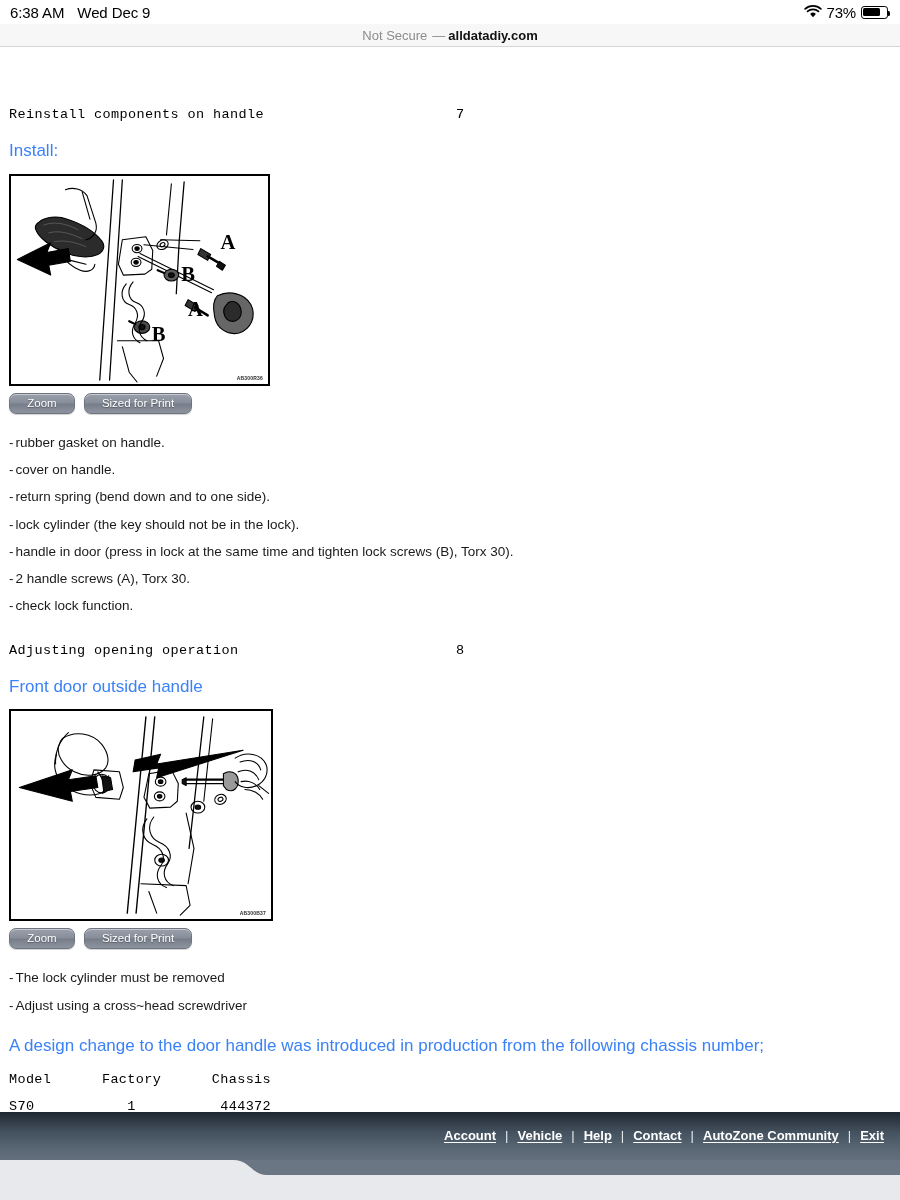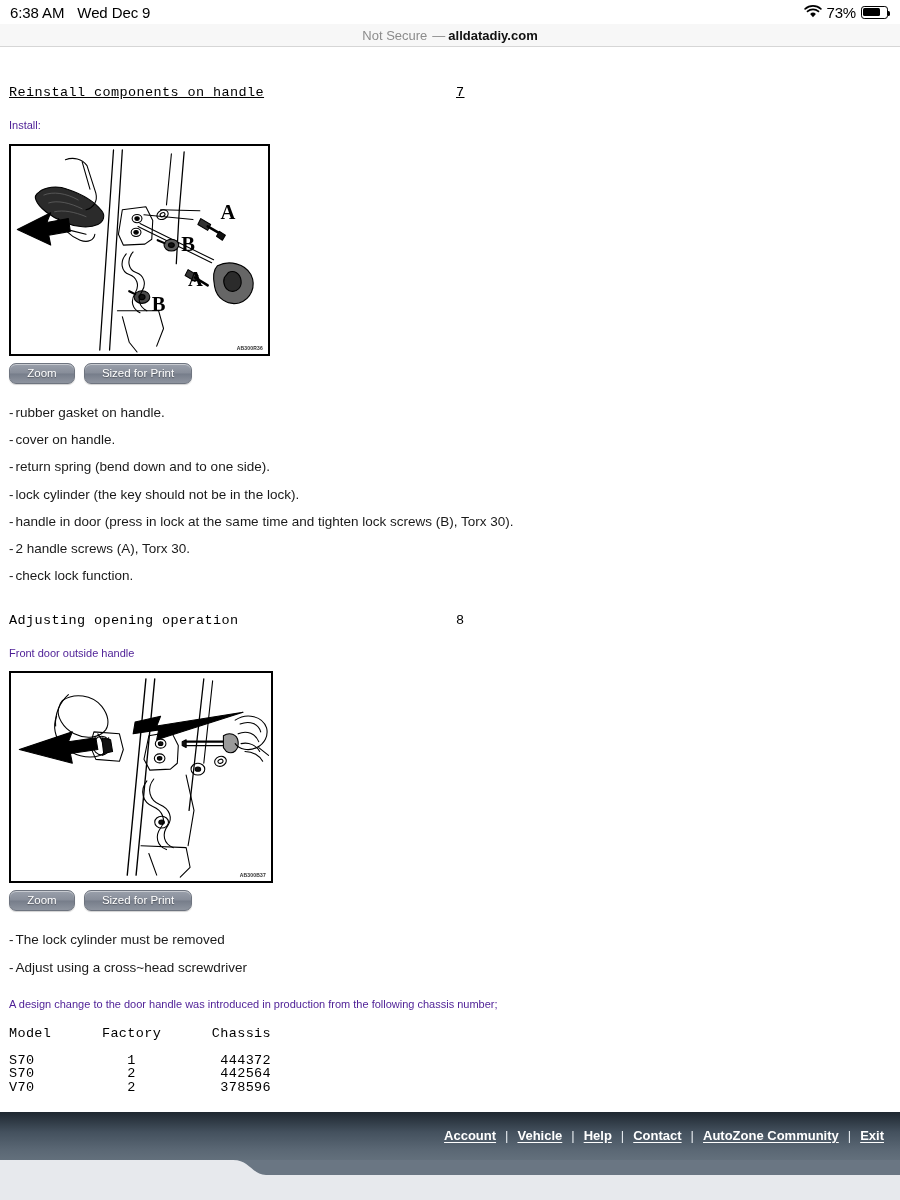--- a/index.html
+++ b/index.html
@@ -63,22 +63,22 @@
     display: flex;
     font-family: "Liberation Mono", monospace;
     font-size: 13.5px;
     color: #000;
     letter-spacing: 0.4px;
   }
   .heading-title { width: 447px; }
   .heading-num { }
 
   .para {
-    font-size: 11px;
-    color: #4c1d95;
+    font-size: 17px;
+    color: #3b82f6;
   }
 
   .bullet {
     font-size: 13.5px;
     color: #1a1a1a;
     padding-left: 9px;
     text-indent: -9px;
   }
   .bullet .dash { margin-right: 2px; }
 
@@ -201,21 +201,21 @@
   <span class="url-notsecure">Not Secure</span>
   <span class="url-notsecure" style="margin-left:5px;">—</span>
   <span class="url-domain">alldatadiy.com</span>
 </div>
 
 <div class="page">
 
   <div class="clipped-line">Polish the surfaces to facilitate water run off.</div>
   <div class="clip-mask"></div>
 
-  <div class="heading-row" style="margin-top:38px;text-decoration:underline;">
+  <div class="heading-row" style="margin-top:60px;">
     <span class="heading-title">Reinstall components on handle</span>
     <span class="heading-num">7</span>
   </div>
 
   <div class="para" style="margin-top:19px;">Install:</div>
 
   <div class="figure" style="margin-top:13px;">
     <svg viewBox="0 0 261 212" xmlns="http://www.w3.org/2000/svg">
       <g stroke="#000" fill="none" stroke-width="1.1" stroke-linejoin="round" stroke-linecap="round">
 

